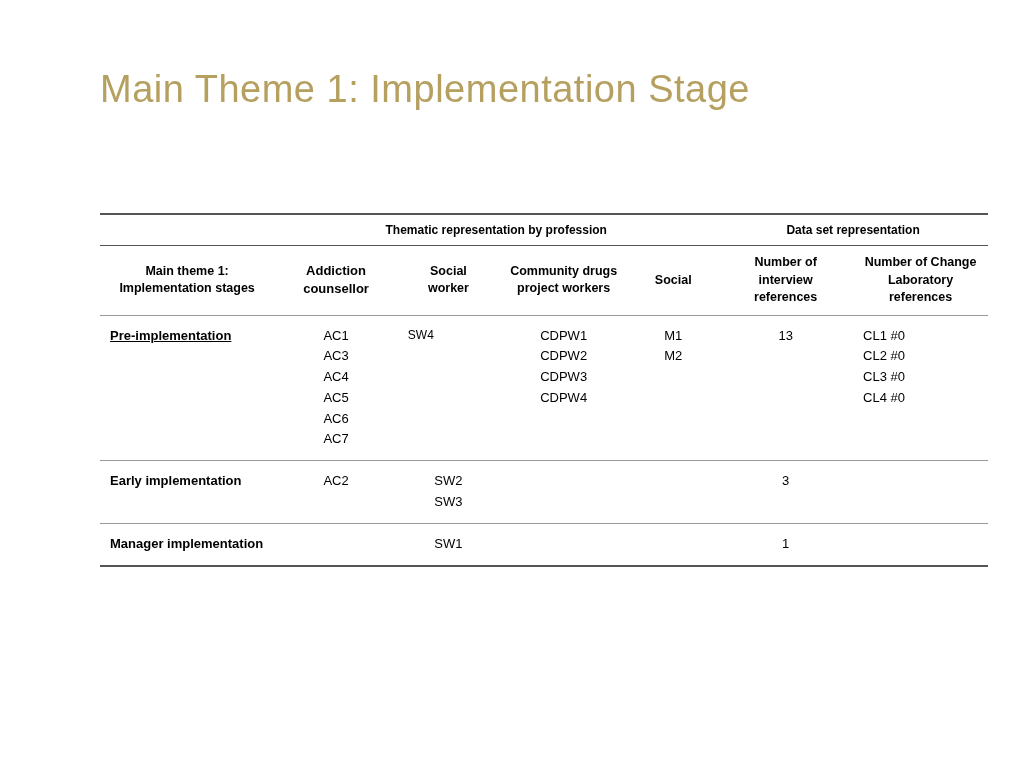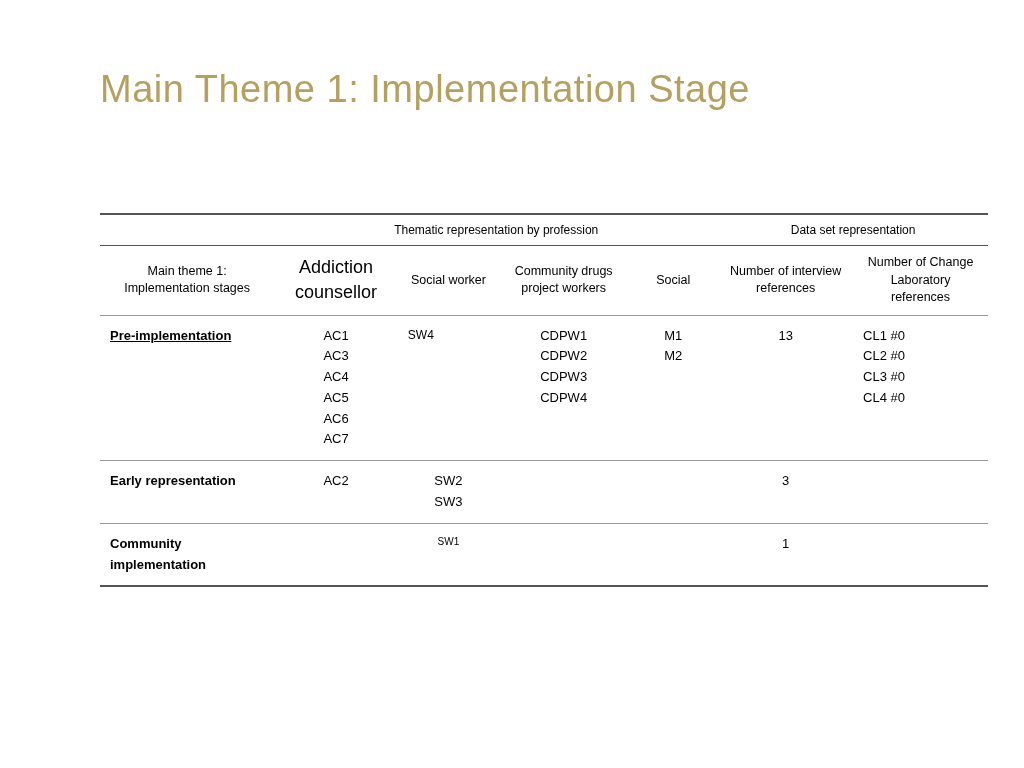--- a/index.html
+++ b/index.html
@@ -62,21 +62,21 @@
       margin-top: 10px;
     }
 
     .data-table th, .data-table td {
       padding: 8px 10px;
       text-align: center;
       vertical-align: middle;
     }
 
     .data-table th {
-      font-weight: normal;
+      font-weight: bold;
     }
 
     .col-main-theme {
       text-align: left;
       width: 155px;
     }
 
     .col-ac { width: 110px; }
     .col-sw { width: 90px; }
     .col-cdpw { width: 115px; }
@@ -125,21 +125,21 @@
   <div class="content-area">
     <table class="data-table">
       <thead>
         <tr class="top-border">
           <th class="col-main-theme"></th>
           <th colspan="4" class="header-group-label thematic-span">Thematic representation by profession</th>
           <th colspan="2" class="header-group-label">Data set representation</th>
         </tr>
         <tr class="sub-border">
           <th class="col-main-theme section-label" style="font-size:12.5px; line-height:1.4; padding-top:8px; padding-bottom:8px; border-bottom:1px solid #999;">Main theme 1: Implementation stages</th>
-          <th class="col-ac" style="font-size:18px; line-height:1.4; border-bottom:1px solid #999; padding-top:8px; padding-bottom:8px;text-align:center;">Addiction counsellor</th>
+          <th class="col-ac" style="font-size:13px; line-height:1.4; border-bottom:1px solid #999; padding-top:8px; padding-bottom:8px;text-align:center;">Addiction counsellor</th>
           <th class="col-sw" style="font-size:12.5px; line-height:1.4; border-bottom:1px solid #999; padding-top:8px; padding-bottom:8px;">Social worker</th>
           <th class="col-cdpw" style="font-size:12.5px; line-height:1.4; border-bottom:1px solid #999; padding-top:8px; padding-bottom:8px;">Community drugs project workers</th>
           <th class="col-mgr" style="font-size:12.5px; line-height:1.4; border-bottom:1px solid #999; padding-top:8px; padding-bottom:8px;">Social</th>
           <th class="col-interviews" style="font-size:12.5px; line-height:1.4; border-bottom:1px solid #999; padding-top:8px; padding-bottom:8px;">Number of interview references</th>
           <th class="col-cl" style="font-size:12.5px; line-height:1.4; border-bottom:1px solid #999; padding-top:8px; padding-bottom:8px;">Number of Change Laboratory references</th>
         </tr>
       </thead>
       <tbody id="table-body">
       <tr>
             <td style="vertical-align: top; padding: 10px; white-space: pre-line; line-height: 1.6; font-size: 13px; border-bottom: 1px solid rgb(153, 153, 153); text-align: left; font-weight: bold; text-decoration: underline;">Pre-implementation</td>
@@ -156,33 +156,33 @@
 CDPW4</td>
             <td style="vertical-align: top; padding: 10px; white-space: pre-line; line-height: 1.6; font-size: 13px; border-bottom: 1px solid rgb(153, 153, 153); text-align: center;">M1
 M2</td>
             <td style="vertical-align: top; padding: 10px; white-space: pre-line; line-height: 1.6; font-size: 13px; border-bottom: 1px solid rgb(153, 153, 153); text-align: center;">13</td>
             <td style="vertical-align: top; padding: 10px; white-space: pre-line; line-height: 1.6; font-size: 13px; border-bottom: 1px solid rgb(153, 153, 153); text-align: left;">CL1 #0
 CL2 #0
 CL3 #0
 CL4 #0</td>
           </tr>
           <tr>
-            <td style="vertical-align: top; padding: 10px; white-space: pre-line; line-height: 1.6; font-size: 13px; border-bottom: 1px solid rgb(153, 153, 153); text-align: left; font-weight: bold;">Early representation</td>
+            <td style="vertical-align: top; padding: 10px; white-space: pre-line; line-height: 1.6; font-size: 13px; border-bottom: 1px solid rgb(153, 153, 153); text-align: left; font-weight: bold;">Early implementation</td>
             <td style="vertical-align: top; padding: 10px; white-space: pre-line; line-height: 1.6; font-size: 13px; border-bottom: 1px solid rgb(153, 153, 153); text-align: center;">AC2</td>
             <td style="vertical-align: top; padding: 10px; white-space: pre-line; line-height: 1.6; font-size: 13px; border-bottom: 1px solid rgb(153, 153, 153); text-align: center;">SW2
 SW3</td>
             <td style="vertical-align: top; padding: 10px; white-space: pre-line; line-height: 1.6; font-size: 13px; border-bottom: 1px solid rgb(153, 153, 153); text-align: center;"></td>
             <td style="vertical-align: top; padding: 10px; white-space: pre-line; line-height: 1.6; font-size: 13px; border-bottom: 1px solid rgb(153, 153, 153); text-align: center;"></td>
             <td style="vertical-align: top; padding: 10px; white-space: pre-line; line-height: 1.6; font-size: 13px; border-bottom: 1px solid rgb(153, 153, 153); text-align: center;">3</td>
             <td style="vertical-align: top; padding: 10px; white-space: pre-line; line-height: 1.6; font-size: 13px; border-bottom: 1px solid rgb(153, 153, 153); text-align: center;"></td>
           </tr>
           <tr>
-            <td style="vertical-align: top; padding: 10px; white-space: pre-line; line-height: 1.6; font-size: 13px; border-bottom: 2px solid rgb(85, 85, 85); text-align: left; font-weight: bold;">Community implementation</td>
+            <td style="vertical-align: top; padding: 10px; white-space: pre-line; line-height: 1.6; font-size: 13px; border-bottom: 2px solid rgb(85, 85, 85); text-align: left; font-weight: bold;">Manager implementation</td>
             <td style="vertical-align: top; padding: 10px; white-space: pre-line; line-height: 1.6; font-size: 13px; border-bottom: 2px solid rgb(85, 85, 85); text-align: center;"></td>
-            <td style="vertical-align: top; padding: 10px; white-space: pre-line; line-height: 1.6; font-size: 10px; border-bottom: 2px solid rgb(85, 85, 85); ">SW1</td>
+            <td style="vertical-align: top; padding: 10px; white-space: pre-line; line-height: 1.6; font-size: 13px; border-bottom: 2px solid rgb(85, 85, 85); ">SW1</td>
             <td style="vertical-align: top; padding: 10px; white-space: pre-line; line-height: 1.6; font-size: 13px; border-bottom: 2px solid rgb(85, 85, 85); text-align: center;"></td>
             <td style="vertical-align: top; padding: 10px; white-space: pre-line; line-height: 1.6; font-size: 13px; border-bottom: 2px solid rgb(85, 85, 85); text-align: center;"></td>
             <td style="vertical-align: top; padding: 10px; white-space: pre-line; line-height: 1.6; font-size: 13px; border-bottom: 2px solid rgb(85, 85, 85); text-align: center;">1</td>
             <td style="vertical-align: top; padding: 10px; white-space: pre-line; line-height: 1.6; font-size: 13px; border-bottom: 2px solid rgb(85, 85, 85); text-align: center;"></td>
           </tr>
         </tbody>
     </table>
   </div>
 
 </div>

